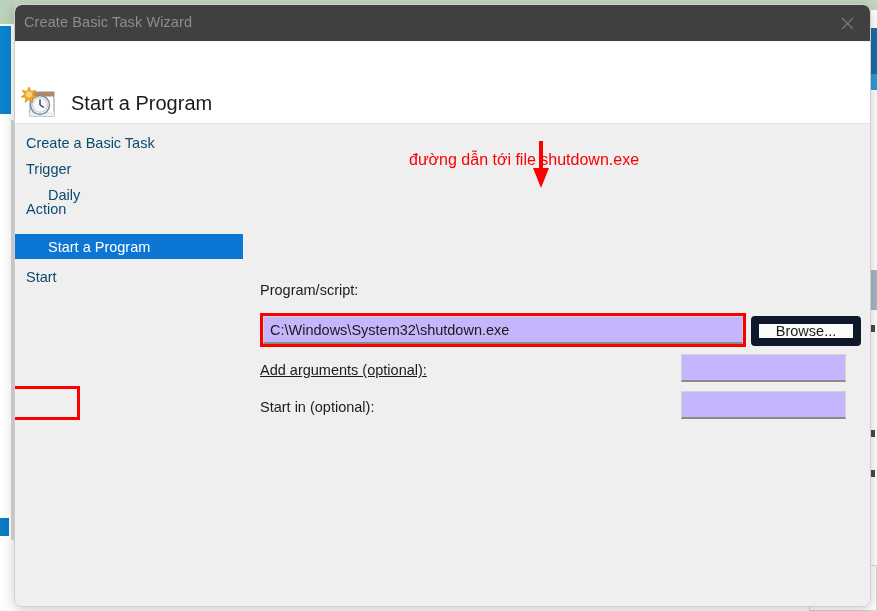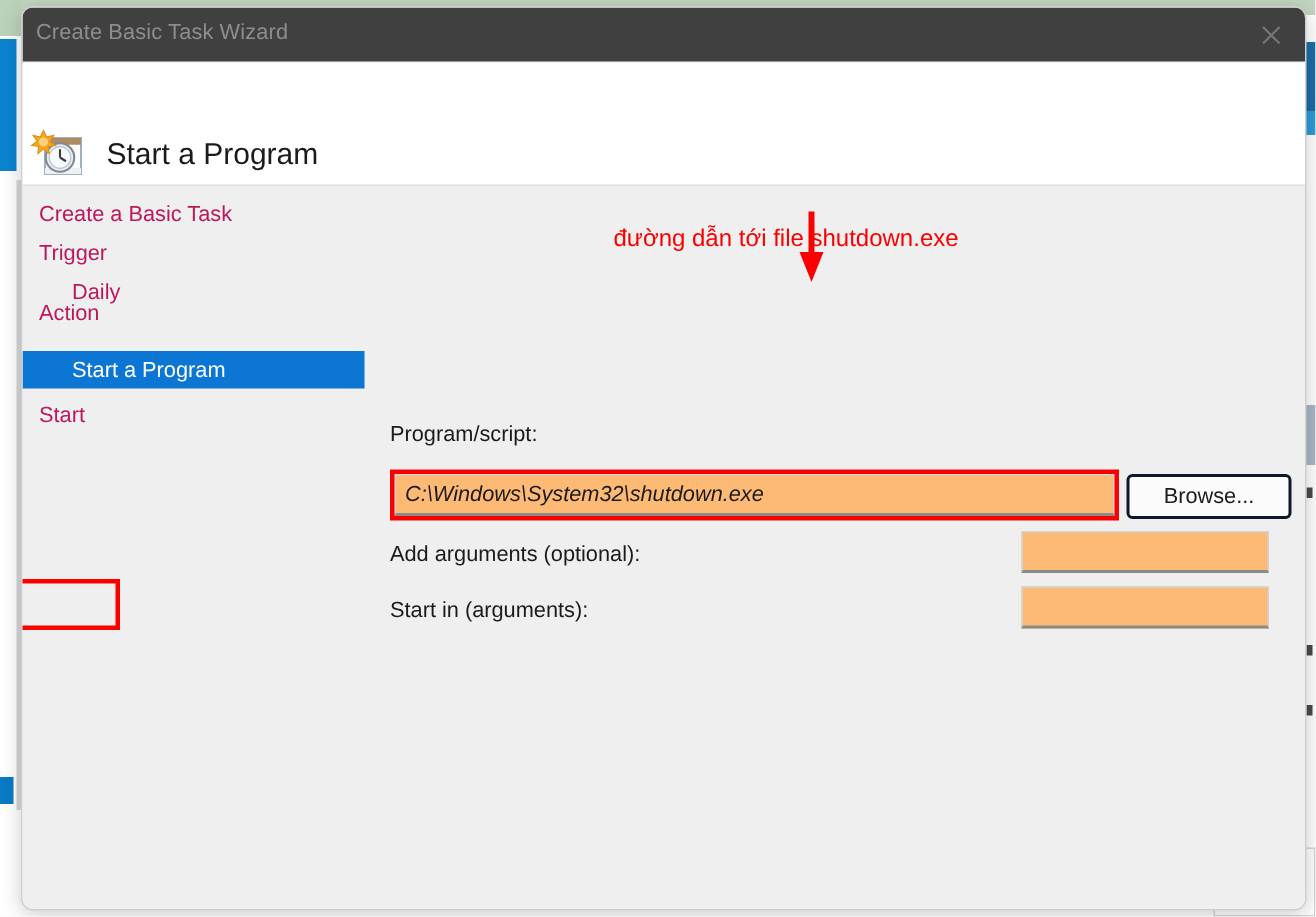--- a/index.html
+++ b/index.html
@@ -197,21 +197,21 @@
     height: 100%;
   }
   .side-item {
     position: absolute;
     left: 0;
     width: 228px;
     height: 25px;
     display: flex;
     align-items: center;
     font-size: 14.5px;
-    color: #be185d;
+    color: #0c4a6e;
     white-space: nowrap;
     box-sizing: border-box;
     padding-left: 11px;
   }
   .side-item.indent { padding-left: 33px; }
   .side-item.selected {
     background: #0b76d4;
     color: #ffffff;
     padding-left: 33px;
   }
@@ -274,35 +274,34 @@
   }
 
   
   .form-label {
     position: absolute;
     font-size: 14.5px;
     color: #1b1b1b;
     white-space: nowrap;
   }
   #label-program { left: 245px; top: 158px; }
-  #label-args    { left: 245px; top: 238px; }
+  #label-args    { left: 245px; top: 238px; text-decoration: underline; }
   #label-startin { left: 245px; top: 275px; }
 
   .text-input {
     position: absolute;
-    background: #fdba74;
+    background: #c4b5fd;
     border: 1px solid #d2d2d2;
     border-bottom: 2px solid #8a8a8a;
     box-sizing: border-box;
     font-family: "Liberation Sans", sans-serif;
     font-size: 14.5px;
     color: #1b1b1b;
     padding: 0 6px;
     outline: none;
-    font-style: italic;
   }
   #input-program {
     left: 248px;
     top: 192px;
     width: 480px;
     height: 28px;
   }
   #input-args {
     left: 666px;
     top: 230px;
@@ -328,21 +327,21 @@
     align-items: center;
     justify-content: center;
     box-sizing: border-box;
     cursor: default;
   }
   #btn-browse {
     left: 736px;
     top: 192px;
     width: 110px;
     height: 30px;
-    border: 2px solid #0f172a;
+    border: 8px solid #0f172a;
   }
 </style>
 </head>
 <body>
 
 <div id="desktop-bg">
   <div class="bg-green-top"></div>
   <div class="bg-green-strip"></div>
   <div class="bg-blue-accent"></div>
   <div class="bg-rail"></div>
@@ -409,21 +408,21 @@
       <div class="side-item selected" style="top:110px">
         <span>Start a Program</span>
       </div>
       <div class="side-item" style="top:140px">
         <span>Start</span>
       </div>
     </div>
 
     <div class="form-label" id="label-program">Program/script:</div>
     <div class="form-label" id="label-args">Add arguments (optional):</div>
-    <div class="form-label" id="label-startin">Start in (arguments):</div>
+    <div class="form-label" id="label-startin">Start in (optional):</div>
 
     <input class="text-input" id="input-program" type="text" value="C:\Windows\System32\shutdown.exe" style="">
     <input class="text-input" id="input-args" type="text" value="" style="">
     <input class="text-input" id="input-startin" type="text" value="" style="">
 
     <div class="btn" id="btn-browse">
       <span>Browse...</span>
     </div>
 
     <div class="red-box" id="finish-redbox"></div>

